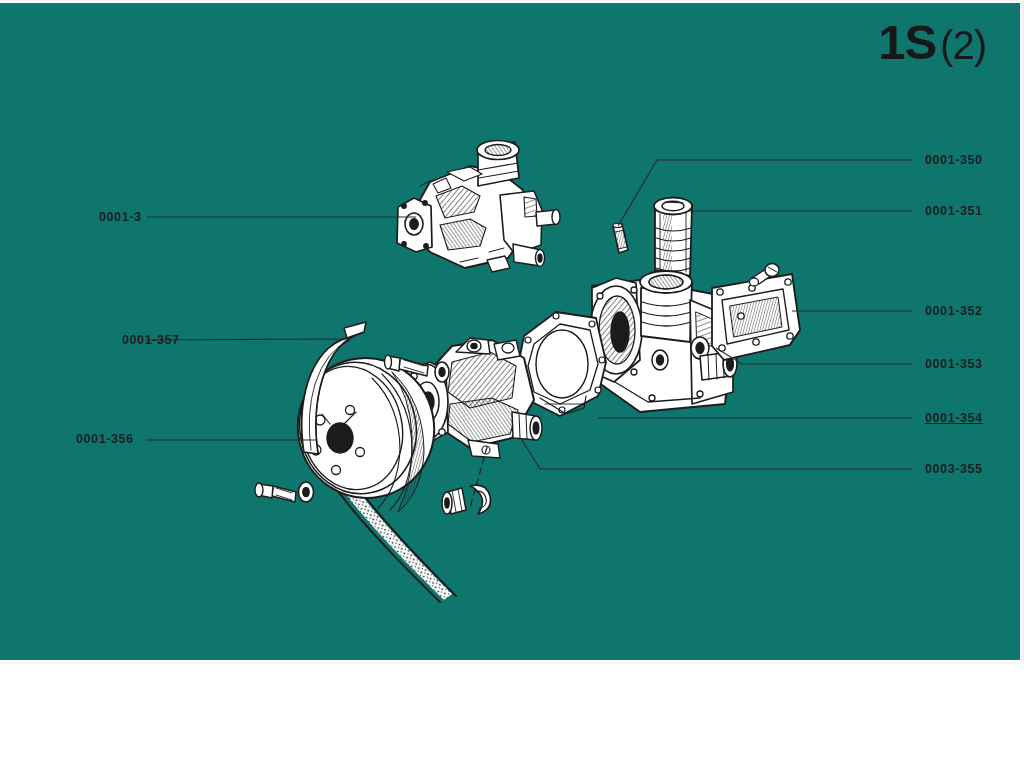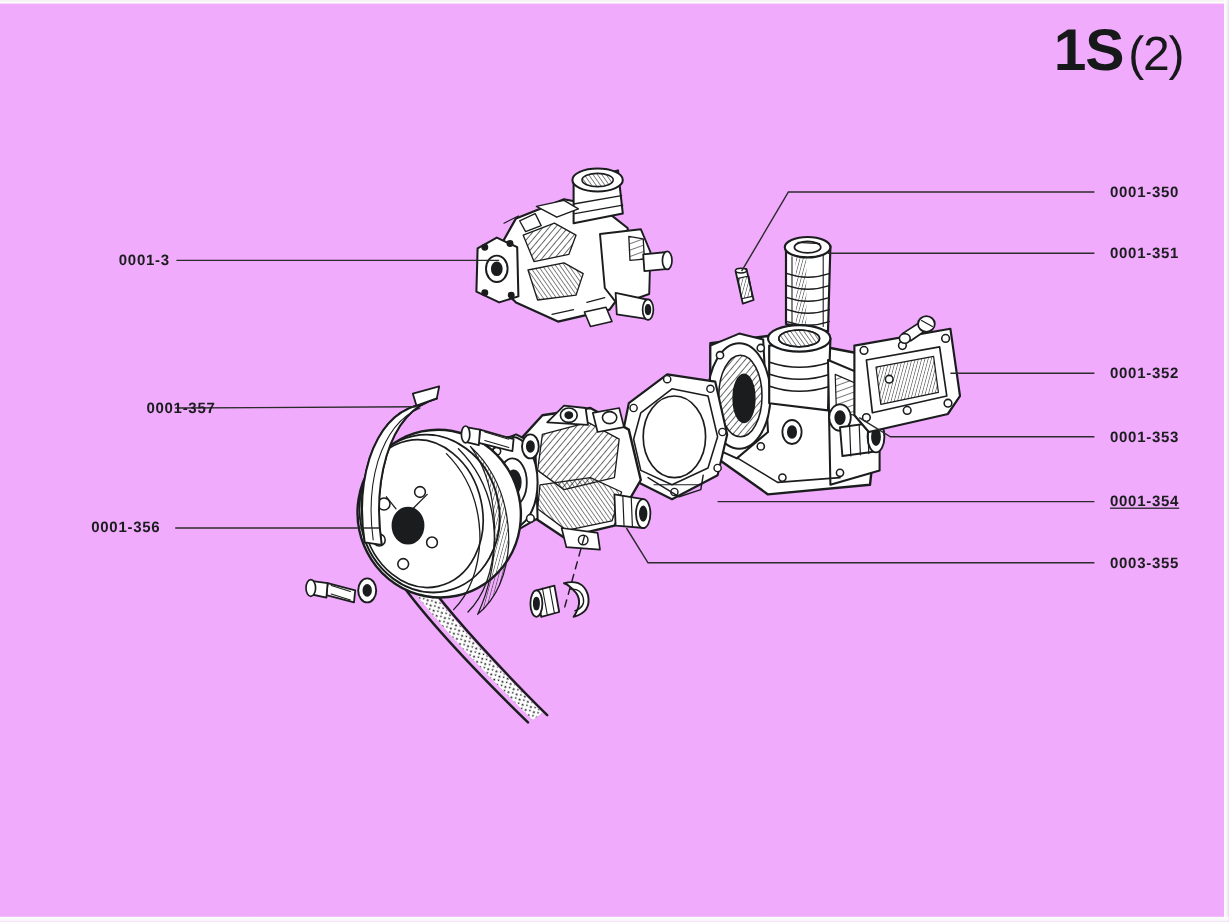--- a/index.html
+++ b/index.html
@@ -6,22 +6,22 @@
     margin: 0;
     padding: 0;
     background: #ffffff;
   }
   body {
     font-family: "Liberation Sans", sans-serif;
   }
   #page {
     position: relative;
     width: 1024px;
-    height: 768px;
-    background: #f0abfc;
+    height: 664px;
+    background: #0f766e;
     overflow: hidden;
   }
   
   .scan-edge-top {
     position: absolute;
     left: 0; top: 0; right: 0; height: 3px;
     background: linear-gradient(to bottom, #f2f2f2, #ffffff);
   }
   .scan-edge-right {
     position: absolute;

